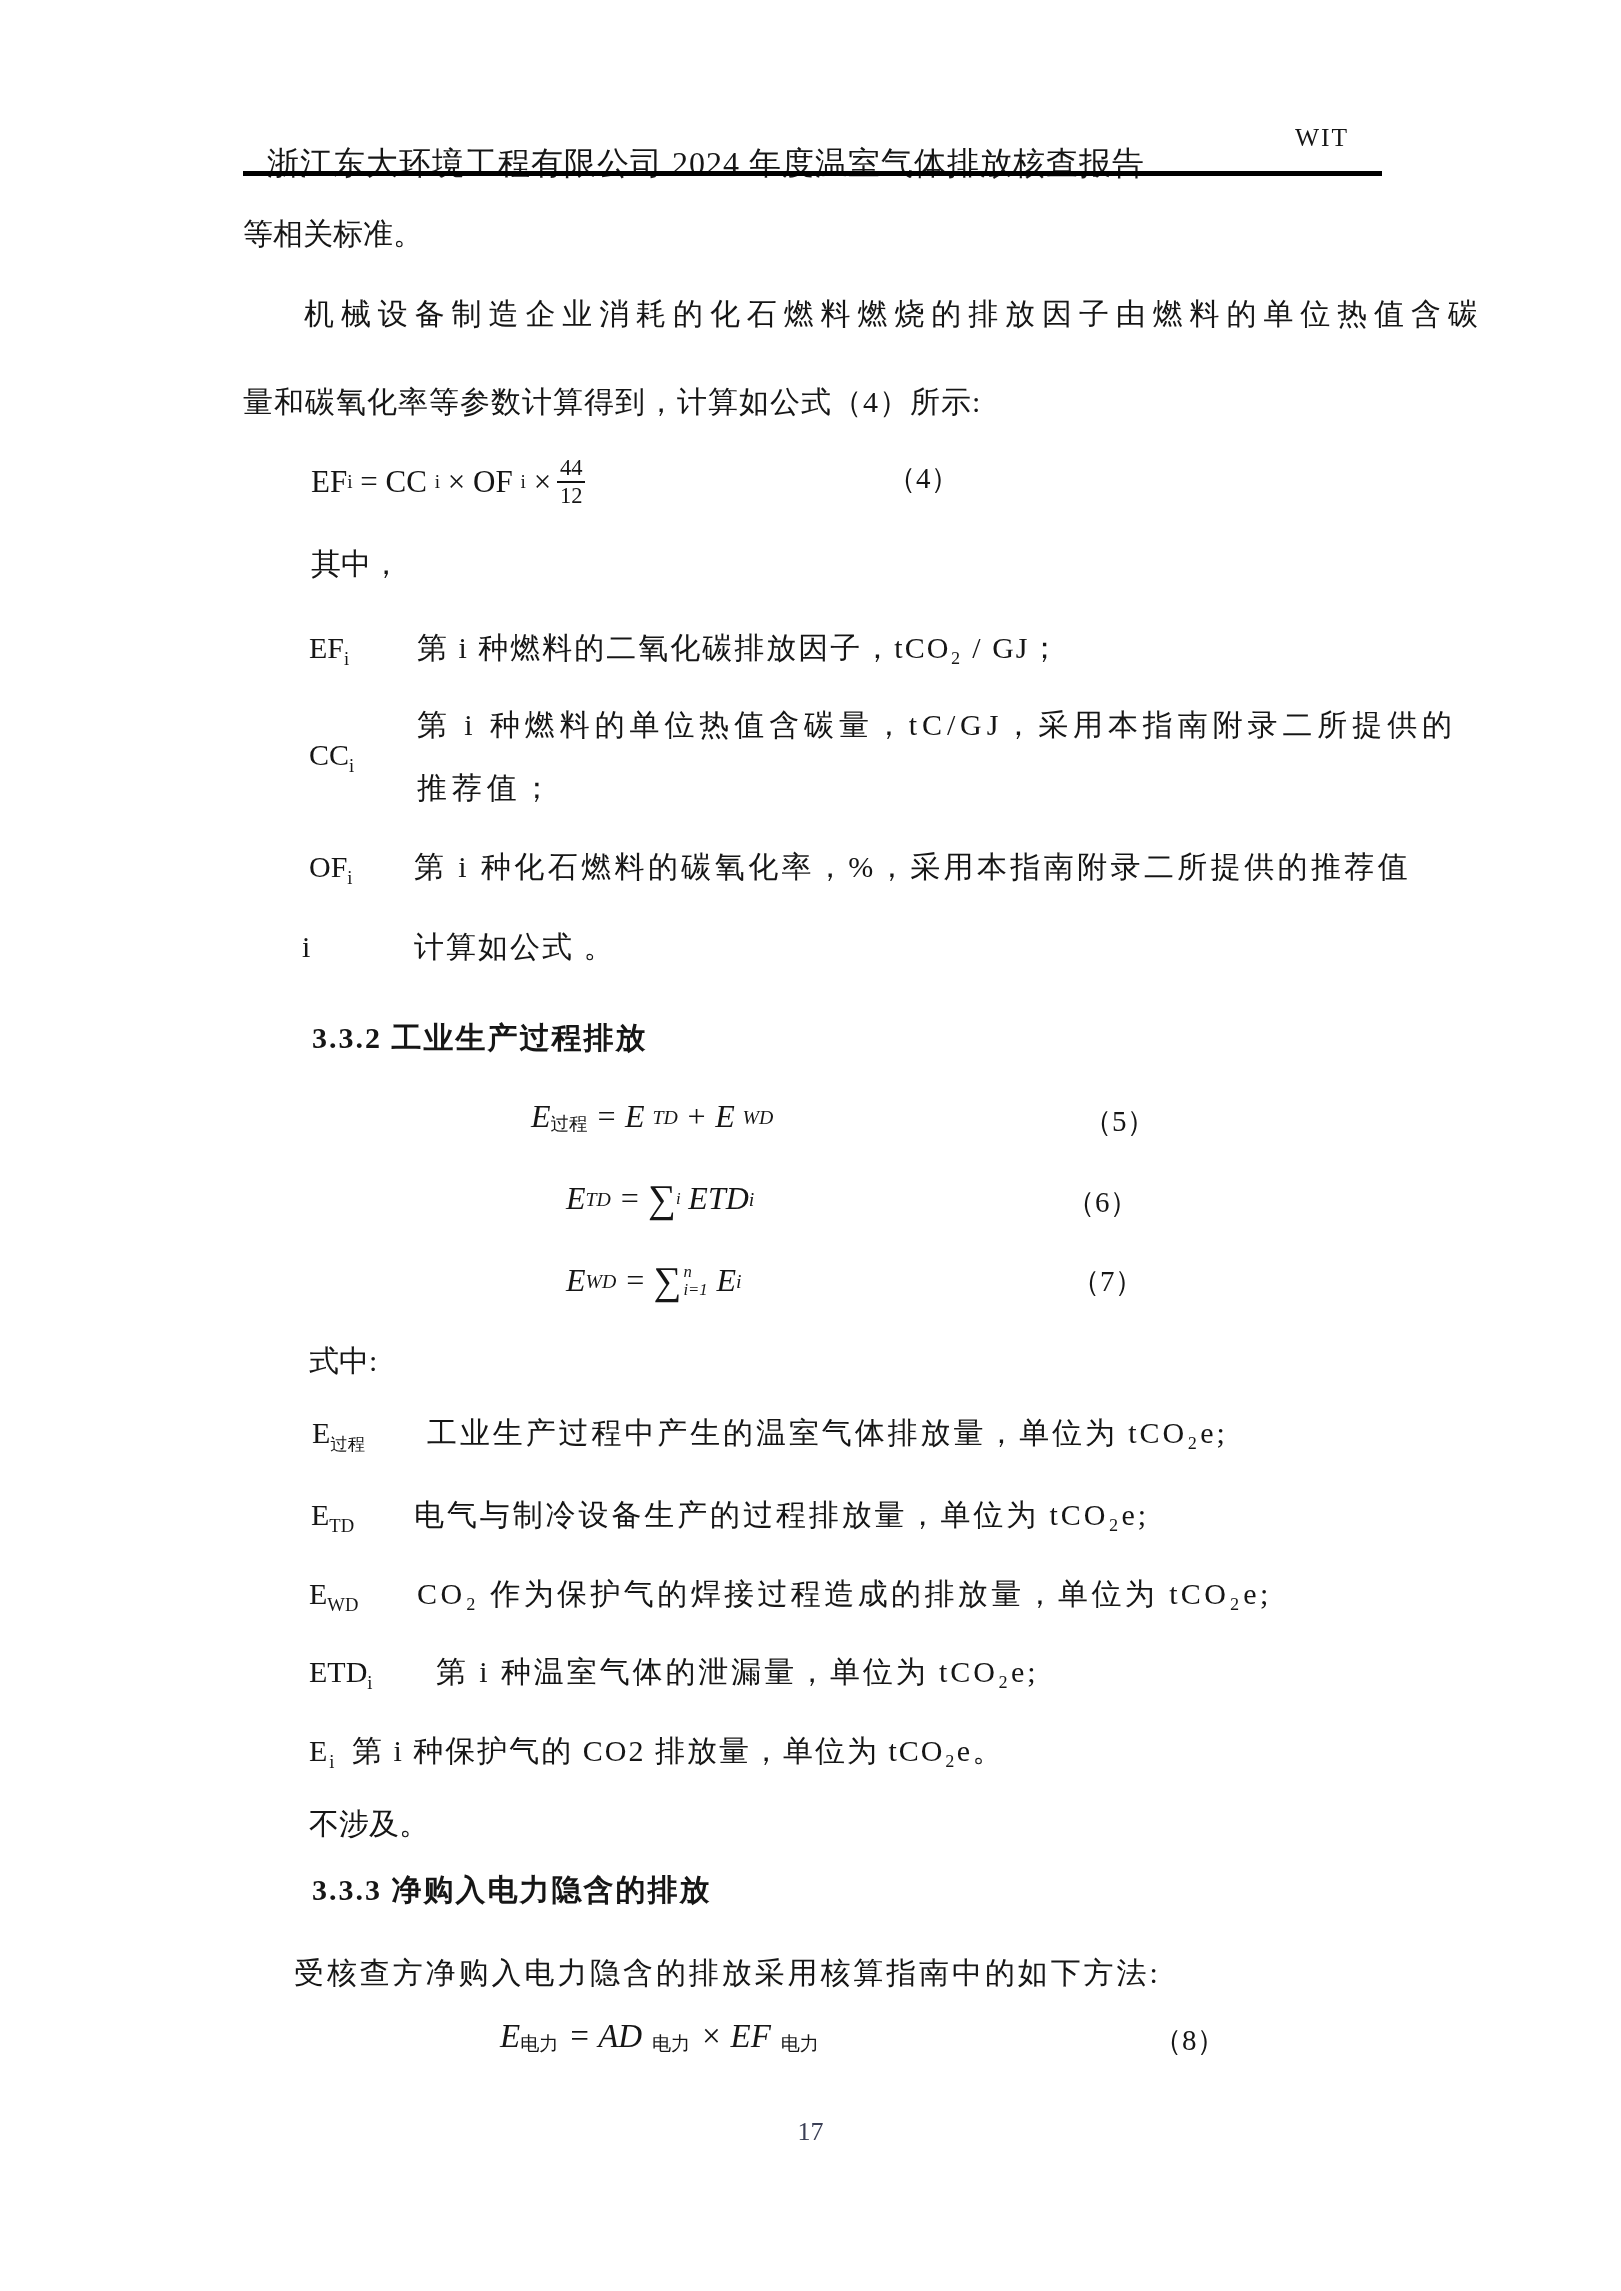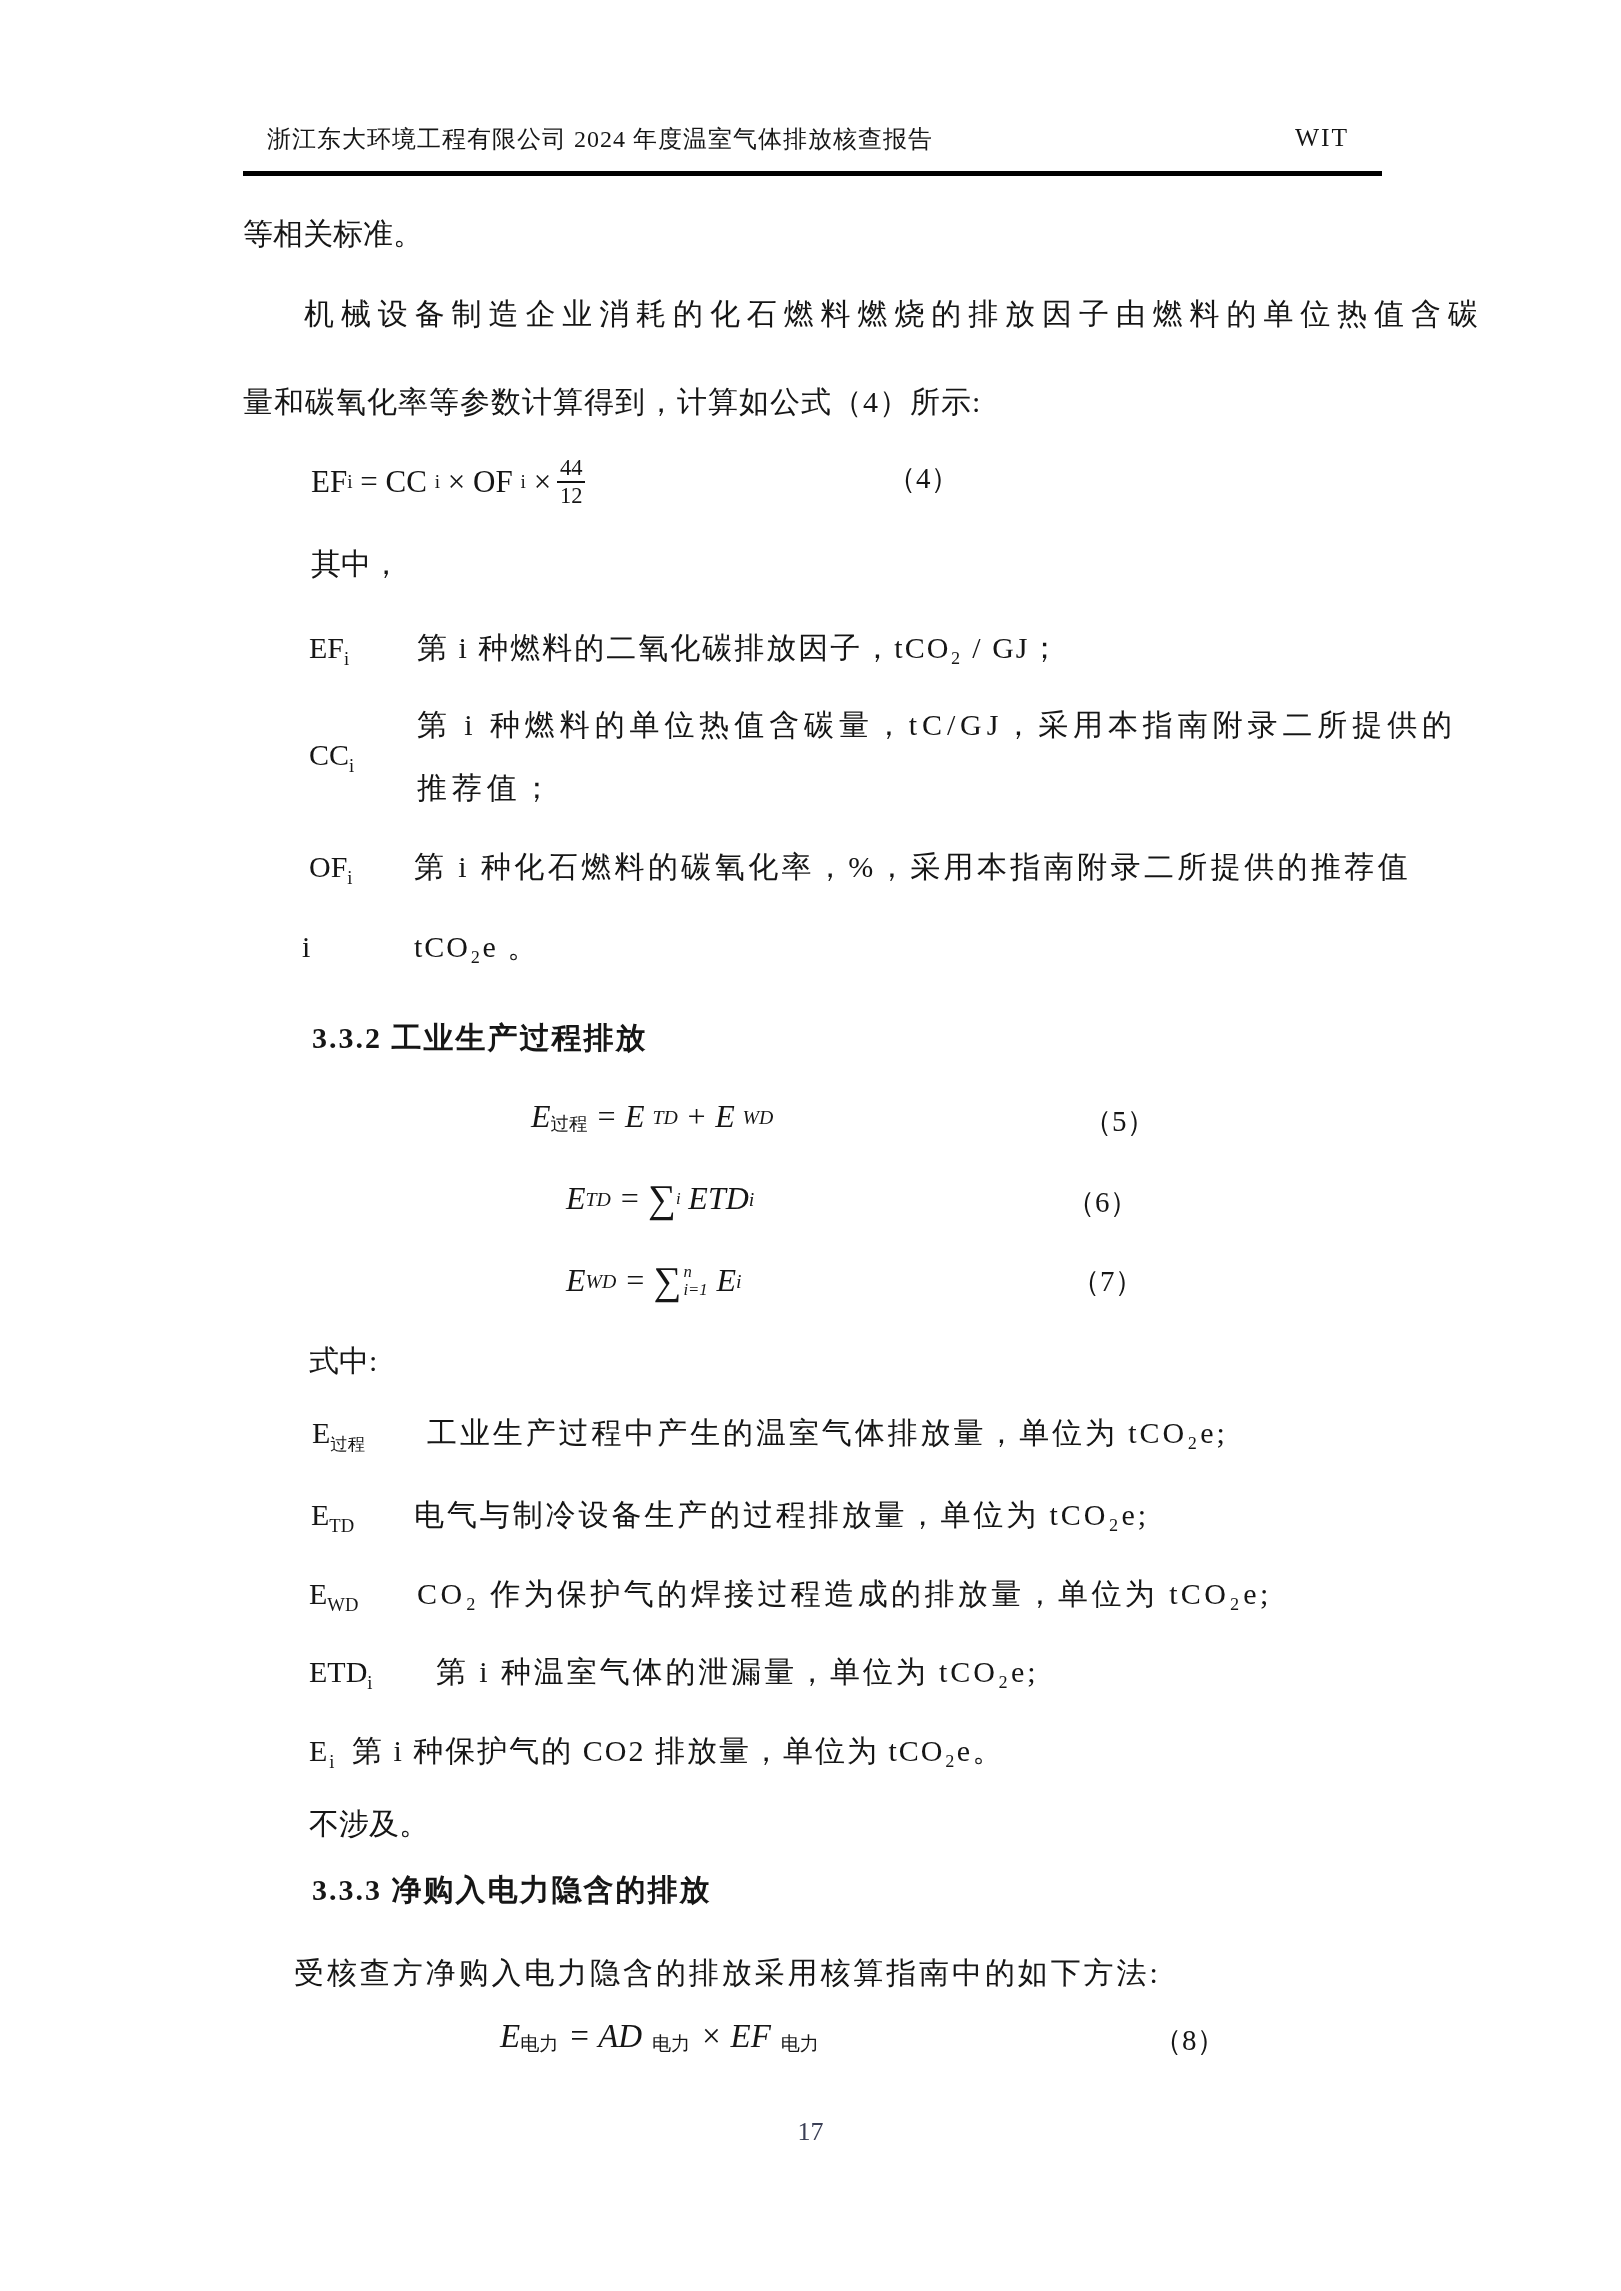--- a/index.html
+++ b/index.html
@@ -1,21 +1,21 @@
 <!DOCTYPE html>
 <html><head>
 <meta charset="utf-8">
 <style>
   html,body{margin:0;padding:0;background:#ffffff;}
   .page{
     position:relative;width:1621px;height:2292px;background:#ffffff;overflow:hidden;
     font-family:"Liberation Serif","DejaVu Serif",serif;color:#161616;
   }
   .ln{position:absolute;white-space:nowrap;line-height:1.18;font-size:30px;}
-  .hdr{font-size:24px;letter-spacing:1px;}
+  .hdr{font-size:32px;letter-spacing:1px;margin-top:20px;}
   .wit{font-size:25.5px;letter-spacing:2px;}
   .rule{position:absolute;background:#000;}
   .bold{font-weight:bold;}
   sub{font-size:0.62em;line-height:0;}
   .cjk-sub{font-size:0.58em;position:relative;top:0.38em;line-height:0;}
   .eq{position:absolute;display:flex;align-items:center;font-size:31px;white-space:nowrap;}
   .eq.it .v{font-style:italic;}
   .eqnum{position:absolute;font-size:29px;white-space:nowrap;}
   .frac{display:inline-flex;flex-direction:column;align-items:center;font-size:22.5px;line-height:1.15;margin-left:5.9px;vertical-align:middle;}
   .frac .num{border-bottom:2px solid #111;padding:0 2.9px;}
@@ -60,21 +60,21 @@
   <div class="ln" style="left:417px;top:707px;letter-spacing:4.9px;">第 i 种燃料的单位热值含碳量，tC/GJ，采用本指南附录二所提供的</div>
 
   <div class="ln desc" style="left:417px;top:630px;">第 i 种燃料的二氧化碳排放因子，tCO₂ / GJ；</div>
   <div class="ln" style="left:309px;top:737px;"><span>CC</span><sub>i</sub></div>
   <div class="ln" style="left:417px;top:770px;letter-spacing:4.9px;">推荐值；</div>
 
   <div class="ln" style="left:309px;top:849px;"><span>OF</span><sub>i</sub></div>
   <div class="ln" style="left:414px;top:849px;letter-spacing:3.4px;">第 i 种化石燃料的碳氧化率，%，采用本指南附录二所提供的推荐值</div>
 
   <div class="ln" style="left:302px;top:929px;"><span>i</span></div>
-  <div class="ln desc" style="left:414px;top:929px;">tCO₂e 。</div>
+  <div class="ln desc" style="left:414px;top:929px;">计算如公式 。</div>
 
   <div class="ln bold" style="left:312px;top:1020px;letter-spacing:2px;text-align:center;">3.3.2 工业生产过程排放</div>
 
   <div class="eq it" style="left:531px;top:1095px;height:43px;font-size:32px;">
     <span class="v">E</span>
       <span class="cjk-sub">过程</span>
     <span class="v" style="margin:0 7.8px;">= E</span>
       <sub class="v">TD</sub>
     <span class="v" style="margin:0 7.8px;">+ E</span>
       <sub class="v">WD</sub>

